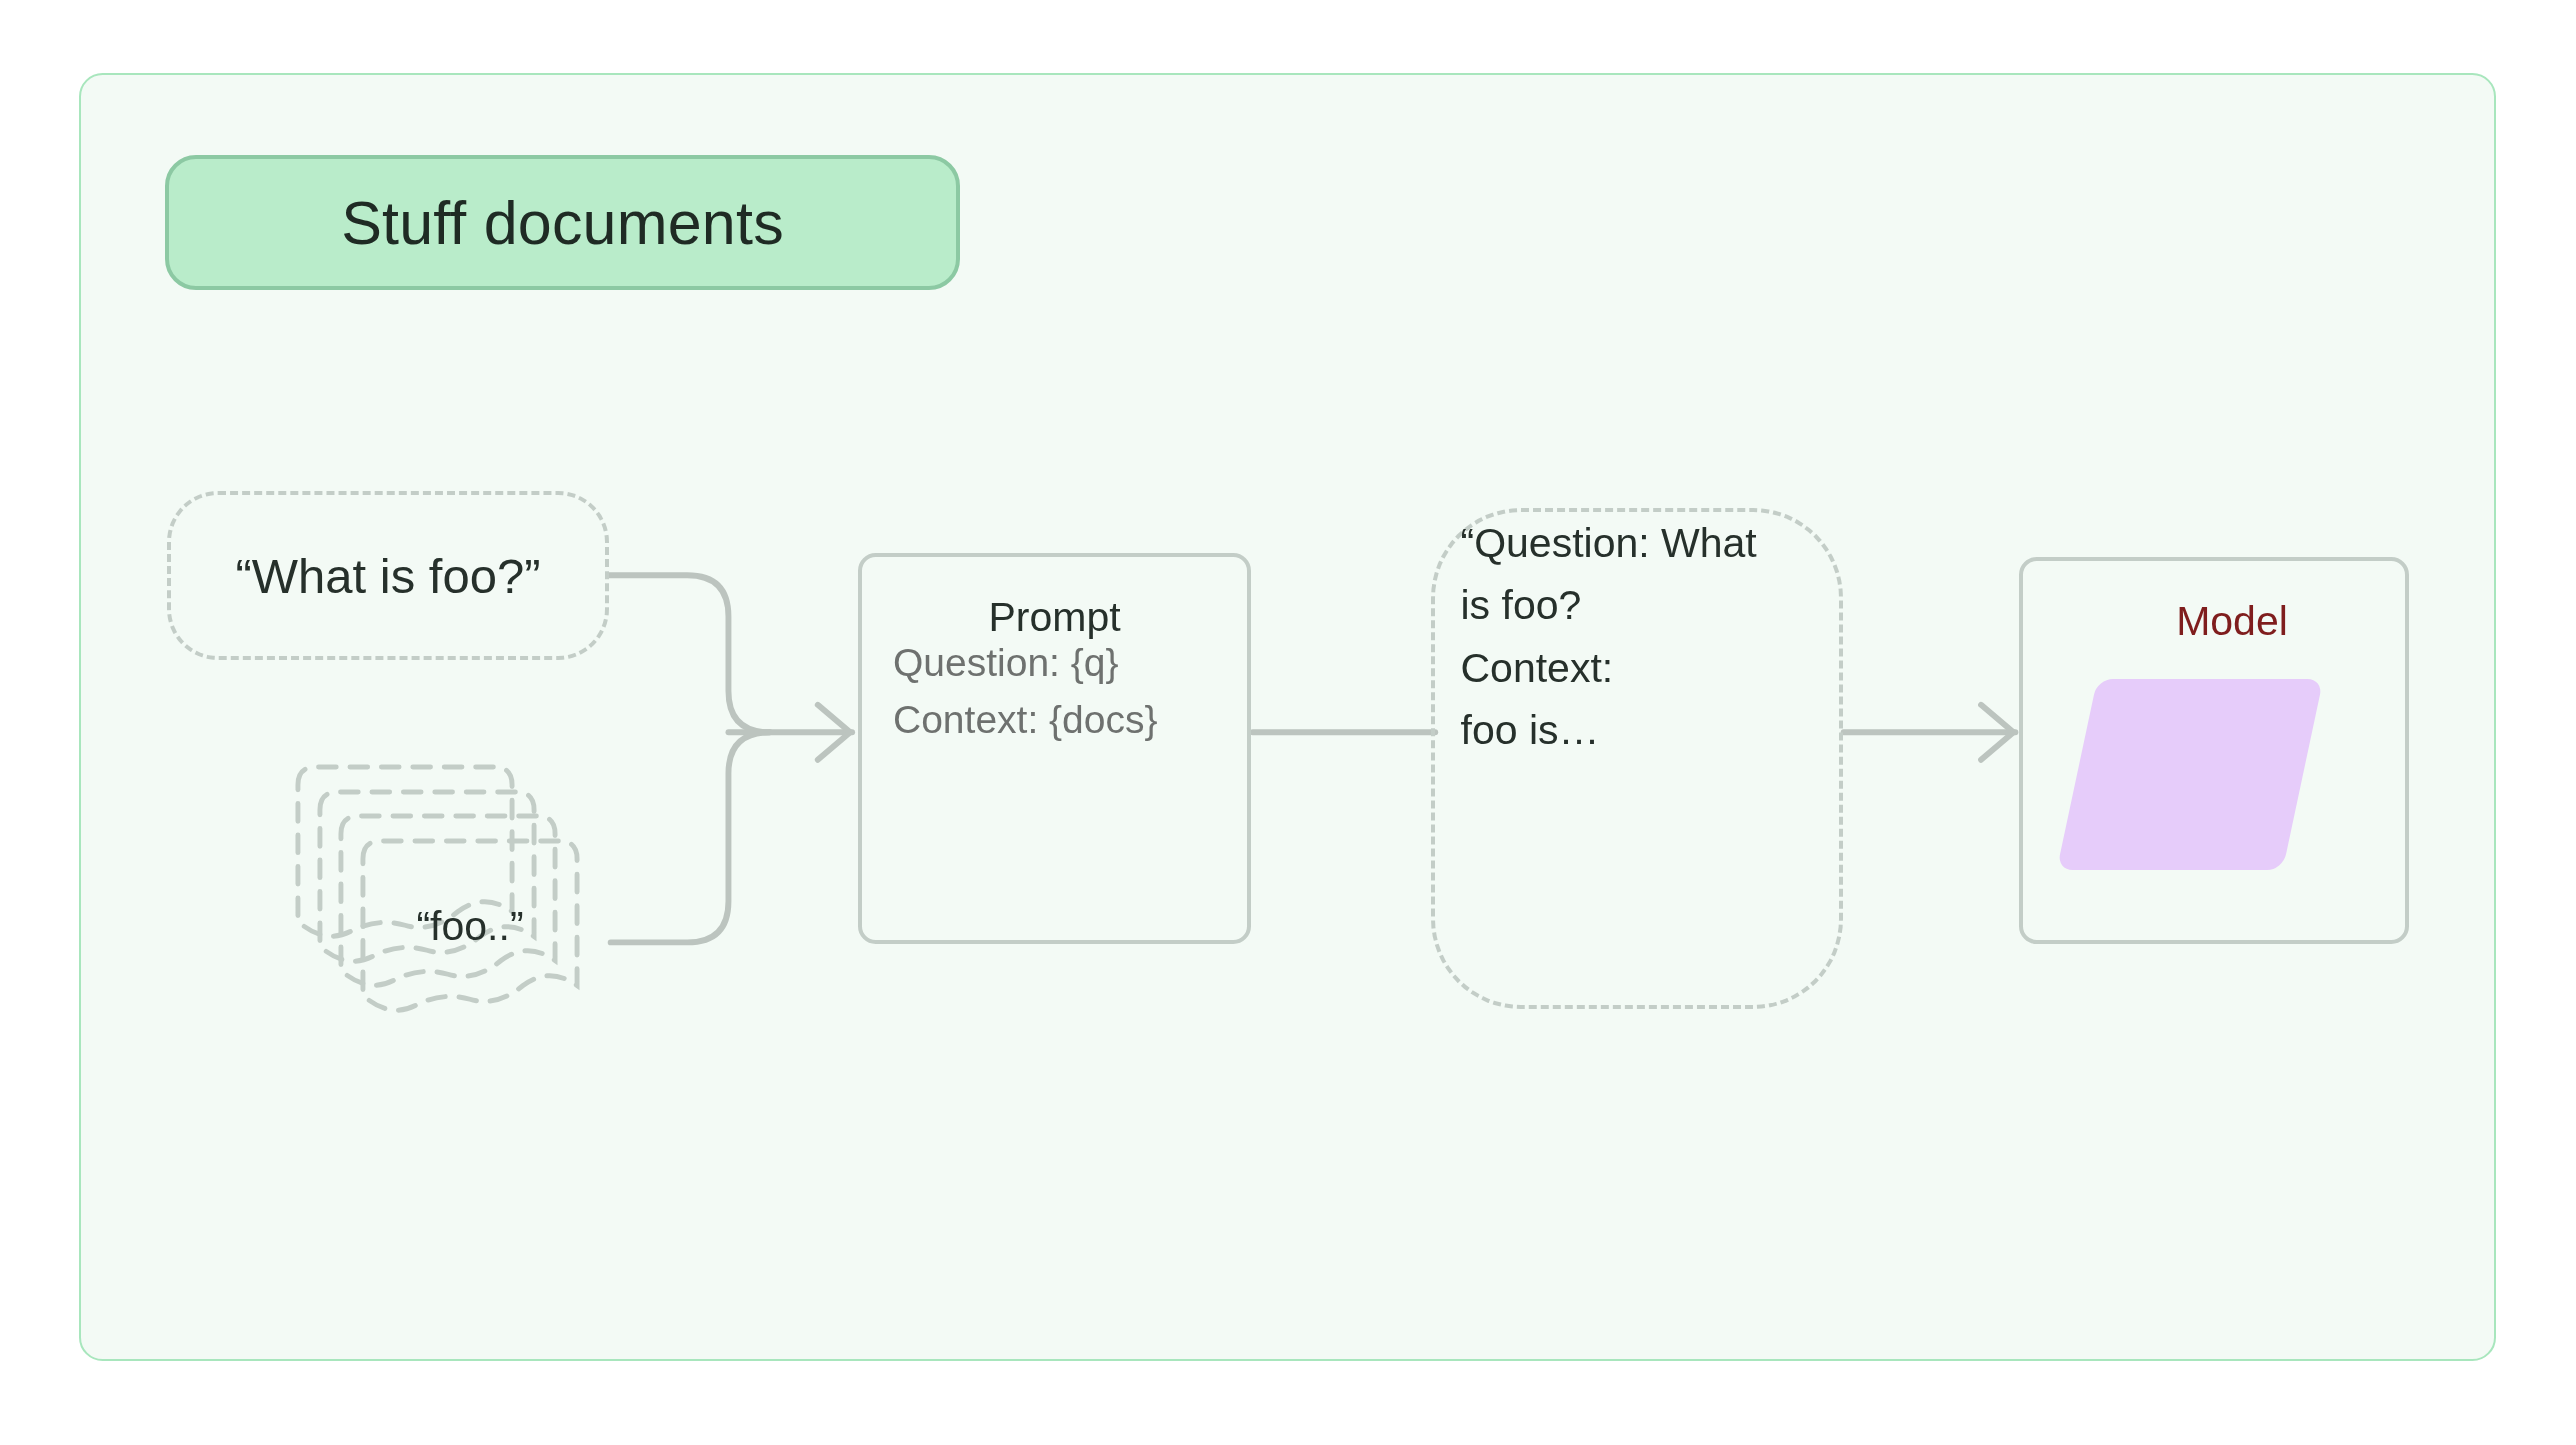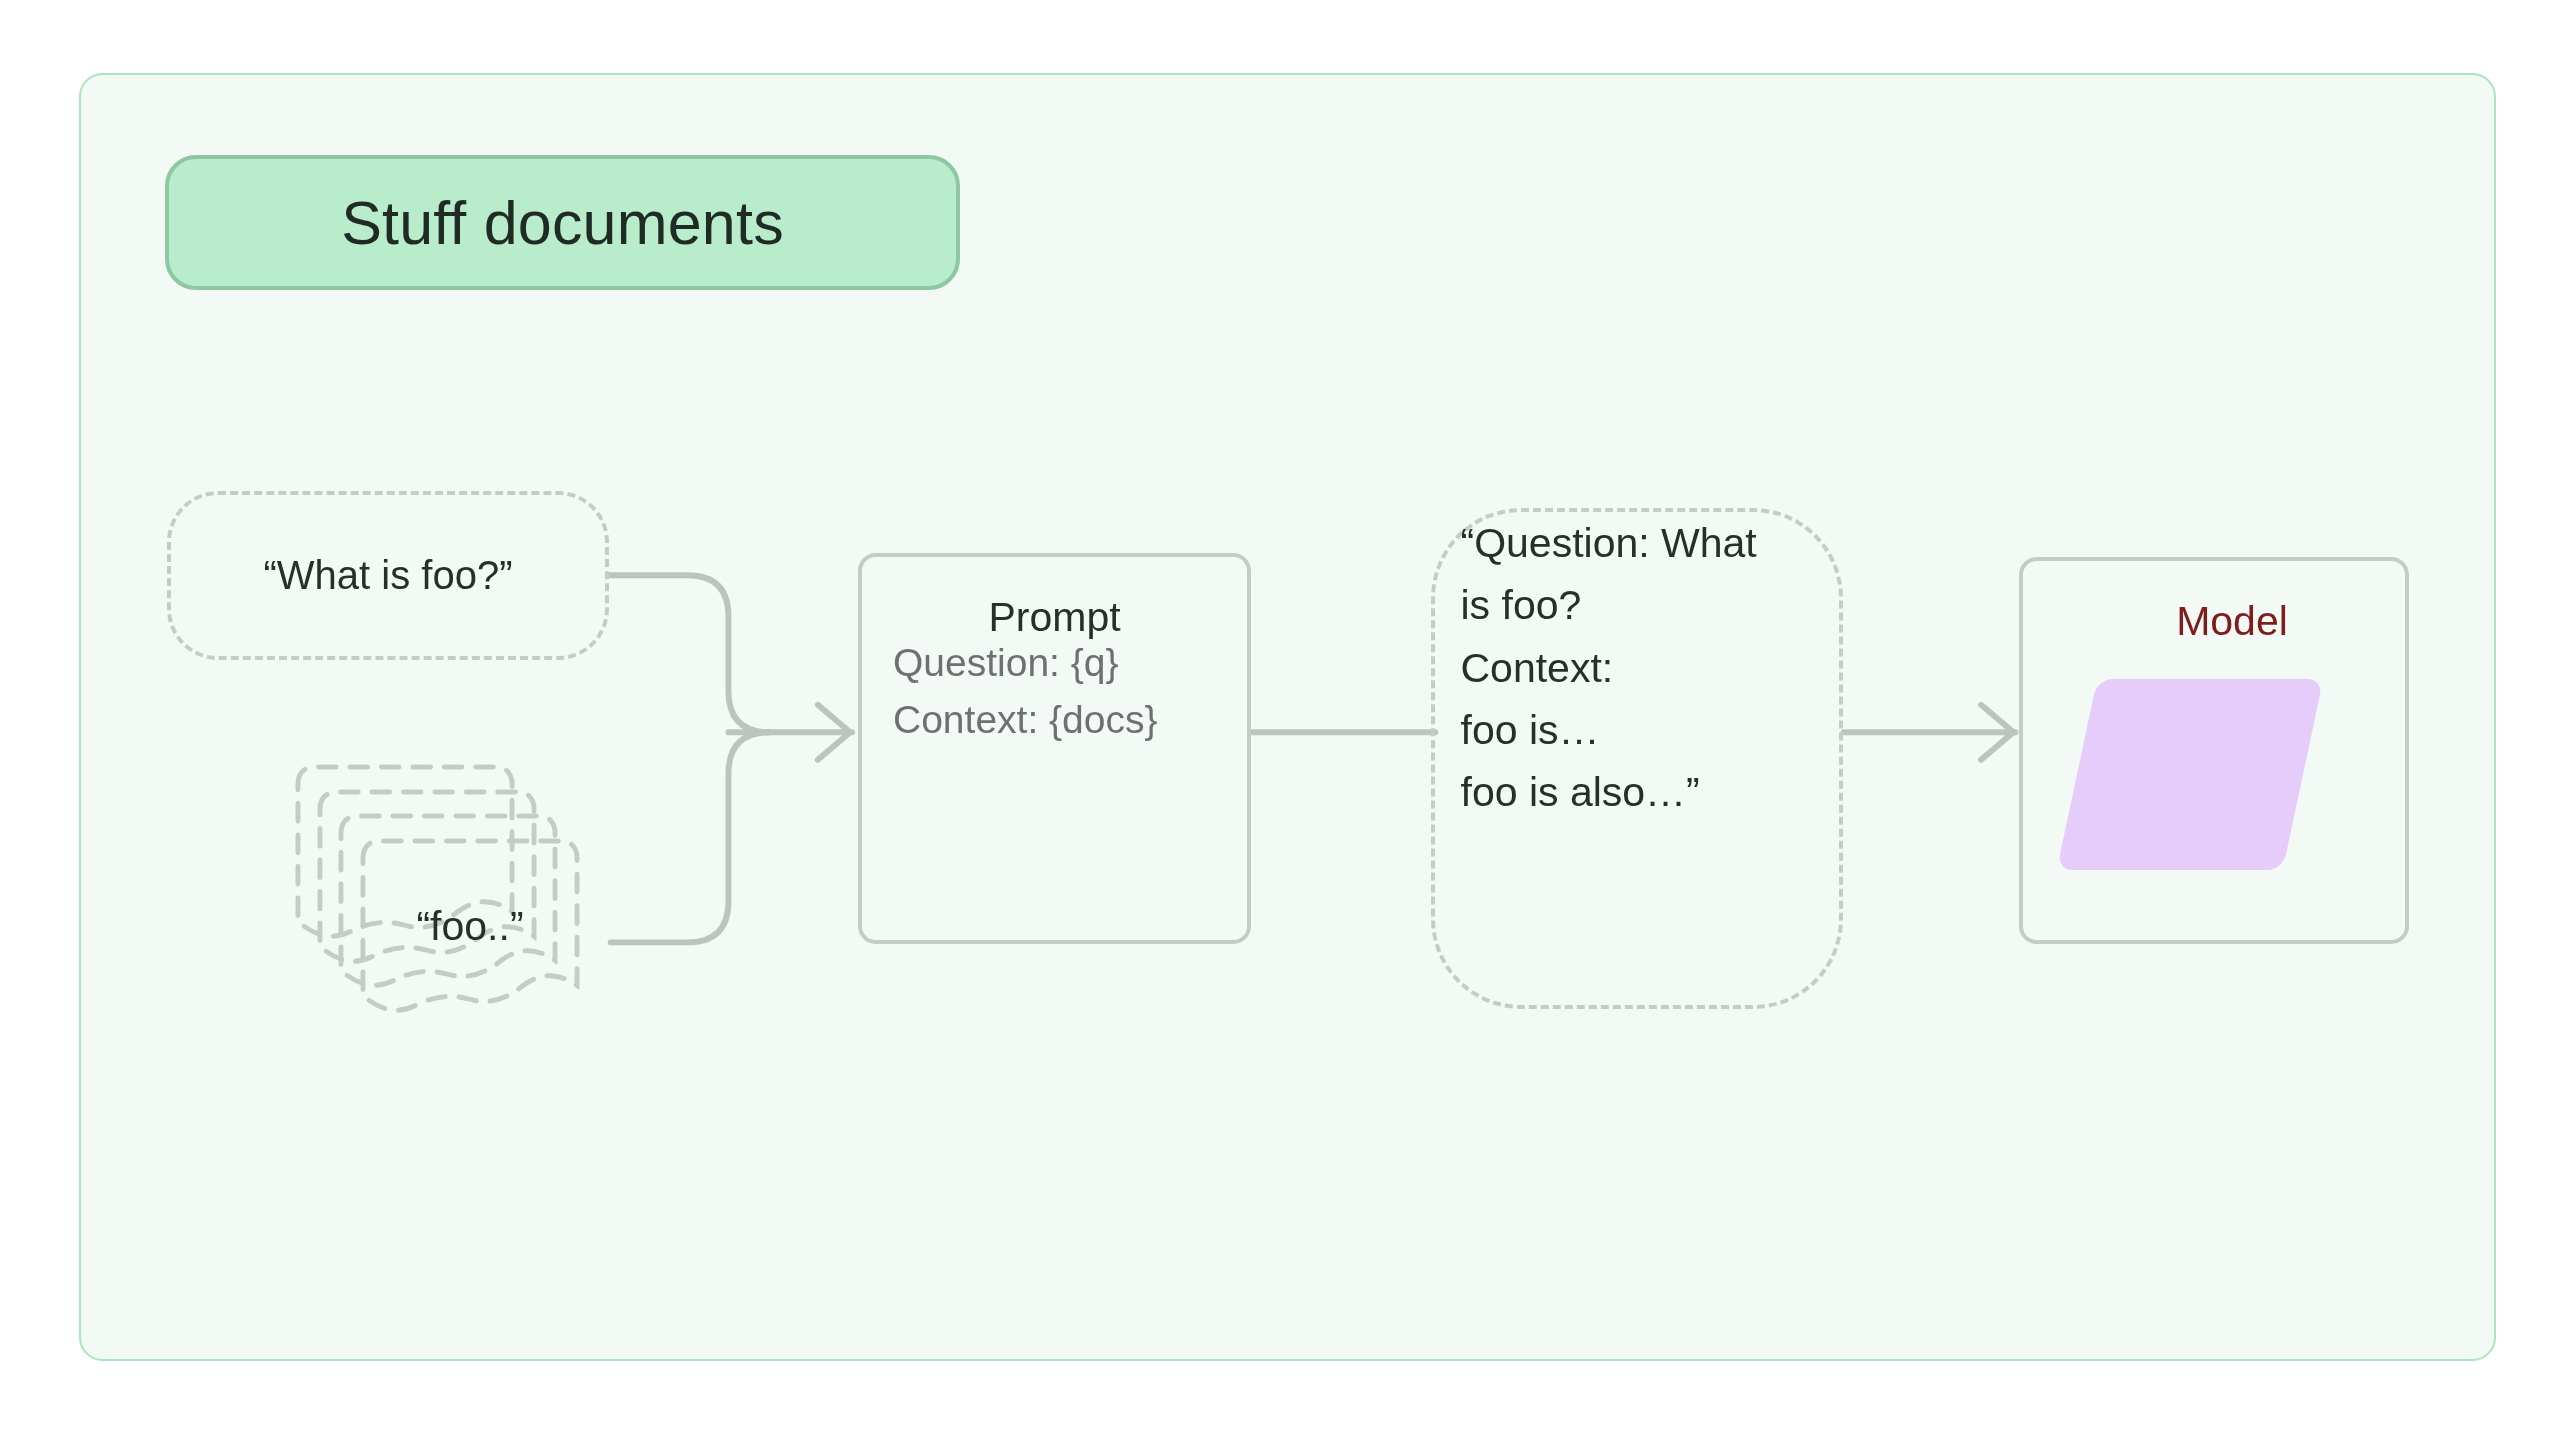--- a/index.html
+++ b/index.html
@@ -68,21 +68,21 @@
     top: 491px;
     width: 442px;
     height: 169px;
     border: 4.9px dashed #c3cdc7;
     border-radius: 51px;
     box-sizing: border-box;
     display: flex;
     align-items: center;
     justify-content: center;
   }
-  #question-node .node-text { font-size: 40px; }
+  #question-node .node-text { font-size: 49px; }
 
   
   #documents-stack {
     position: absolute;
     left: 295px;
     top: 764px;
     width: 324px;
     height: 295px;
   }
   .doc-card {
@@ -268,21 +268,20 @@
     <div id="prompt-title">Prompt</div>
     <div class="prompt-line">Question: {q}</div>
     <div class="prompt-line">Context: {docs}</div>
   </div>
 
   <div id="filled-prompt-node">
     <div class="filled-line">“Question: What</div>
     <div class="filled-line">is foo?</div>
     <div class="filled-line">Context:</div>
     <div class="filled-line">foo is…</div>
-    <div class="filled-line">foo is also…”</div>
   </div>
 
   <div id="model-node">
     <div id="model-title">Model</div>
     <div id="model-shape"></div>
   </div>
 
 </div>
 
 

